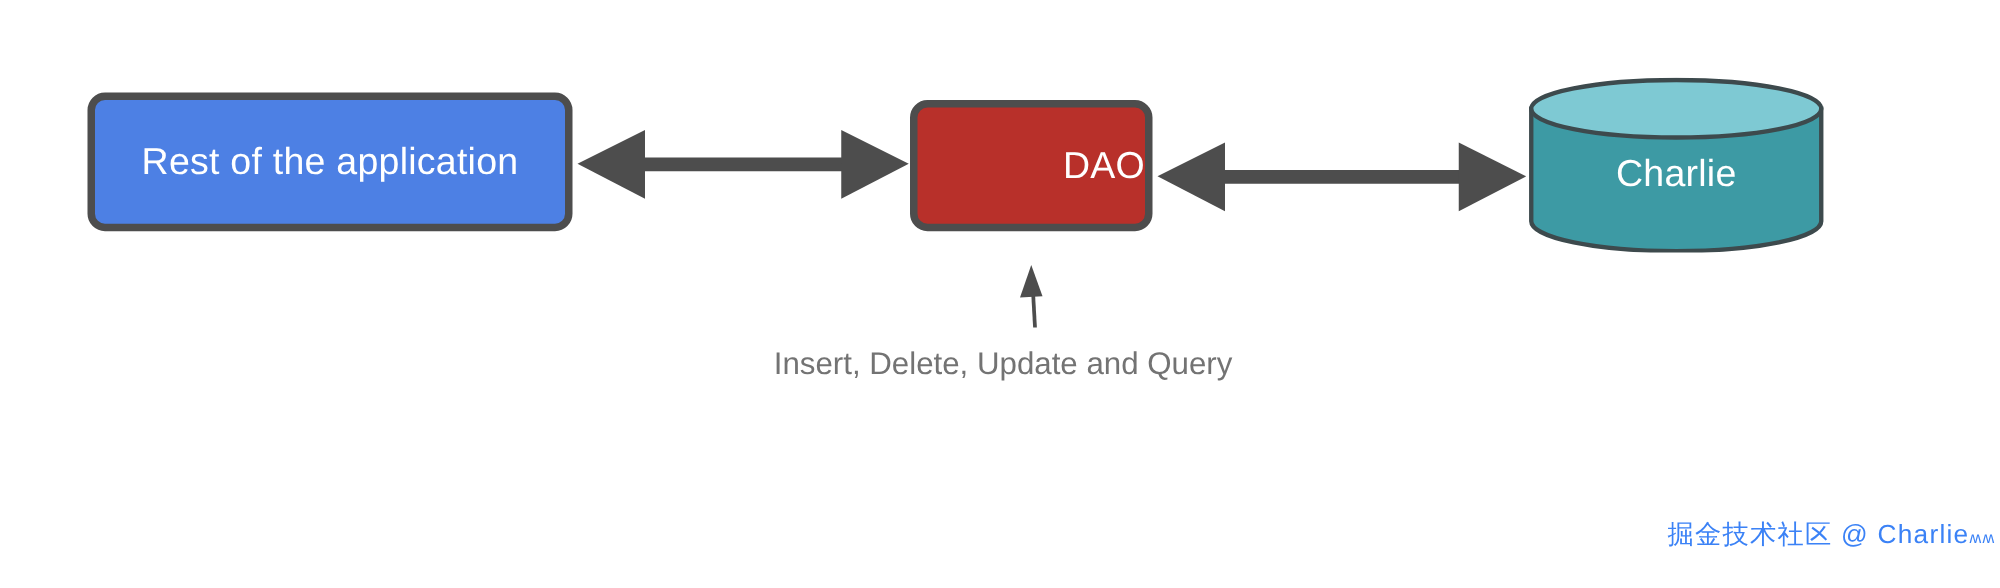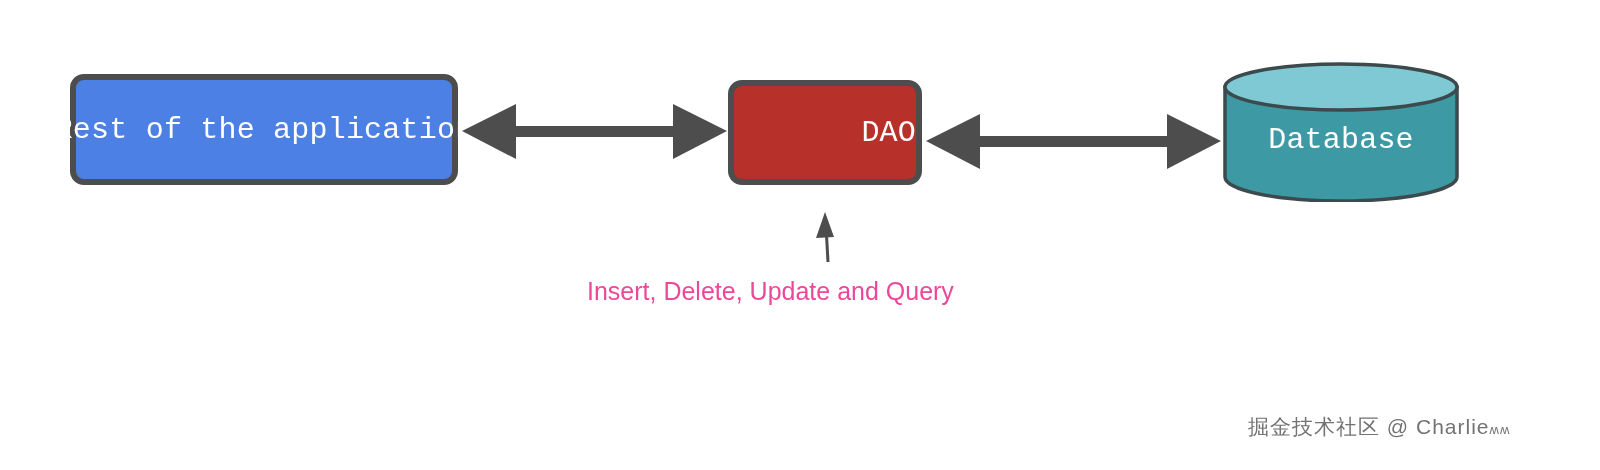--- a/index.html
+++ b/index.html
@@ -11,21 +11,21 @@
     position: relative;
     width: 1600px;
     height: 470px;
     background: #ffffff;
     overflow: hidden;
     font-family: "Liberation Sans", sans-serif;
   }
   .node-label {
     color: #ffffff;
     font-size: 30px;
-    font-family: Liberation Mono, monospace;
+    font-family: Liberation Sans, sans-serif;
     white-space: nowrap;
     letter-spacing: 0.2px;
   }
 
   
   #box-app {
     position: absolute;
     left: 70px;
     top: 74px;
     width: 388px;
@@ -83,37 +83,37 @@
     left: 0;
     top: 0;
     width: 1600px;
     height: 470px;
     pointer-events: none;
   }
 
   
   #caption {
     position: absolute;
-    left: 587px;
+    left: 619px;
     top: 268px;
     width: 520px;
     font-size: 25px;
     line-height: 47px;
-    color: #ec4899;
+    color: #737373;
     font-family: "Liberation Sans", sans-serif;
   }
   #caption div { white-space: nowrap; }
 
   
   #watermark {
     position: absolute;
-    left: 1248px;
+    left: 1334px;
     top: 413px;
     font-size: 21px;
-    color: #737373;
+    color: #3b82f6;
     font-family: "Liberation Sans", sans-serif;
     white-space: nowrap;
     letter-spacing: 1px;
   }
   #watermark .wm-tail {
     font-size: 13px;
     vertical-align: baseline;
   }
 </style>
 </head>
@@ -128,21 +128,21 @@
   <div id="box-dao">
     <span class="node-label">DAO</span>
   </div>
 
   <div id="cylinder-db">
     <svg width="238" height="140" viewBox="0 0 238 140">
       <path d="M3,25 L3,115 A116,24 0 0 0 235,115 L235,25 Z" fill="#3d9aa4" stroke="#3d4a4d" stroke-width="3.5"></path>
       <ellipse cx="119" cy="25" rx="116" ry="23" fill="#7ec9d3" stroke="#3d4a4d" stroke-width="3.5"></ellipse>
     </svg>
     <div class="db-text">
-      <span class="node-label">Database</span>
+      <span class="node-label">Charlie</span>
     </div>
   </div>
 
   <svg class="arrow-layer" viewBox="0 0 1600 470">
 
     <g>
       <rect x="505" y="126" width="180" height="11" fill="#4d4d4d"></rect>
       <polygon points="462,131 516,104 516,159" fill="#4d4d4d"></polygon>
       <polygon points="727,131 673,104 673,159" fill="#4d4d4d"></polygon>
     </g>

